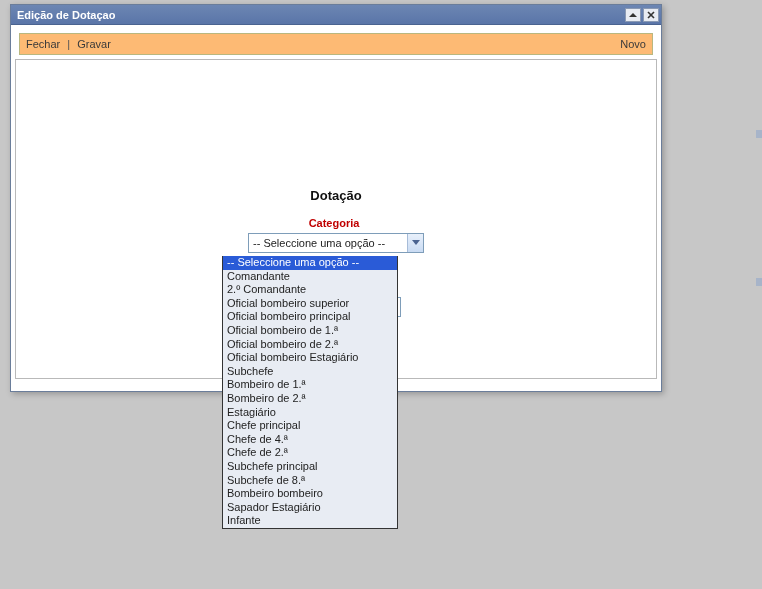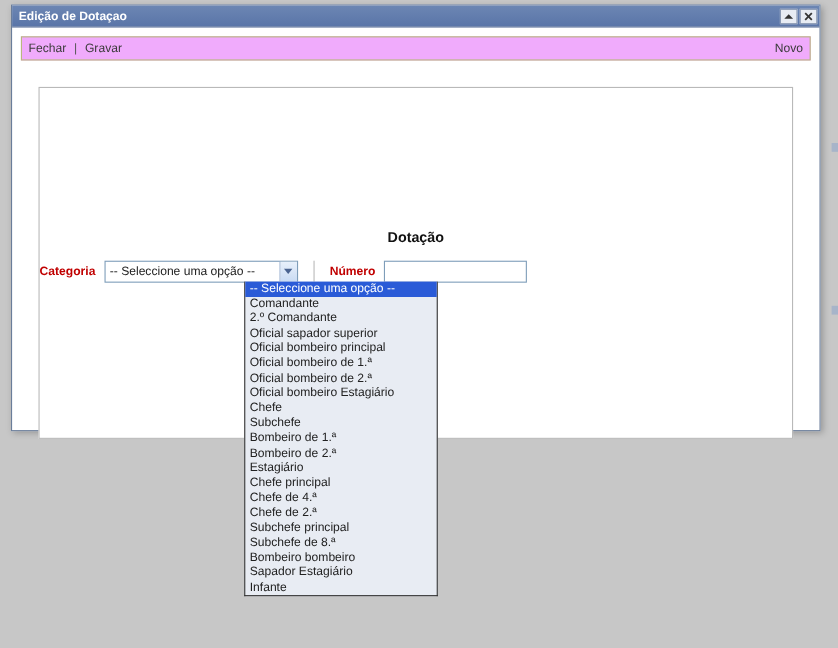--- a/index.html
+++ b/index.html
@@ -7,21 +7,21 @@
     margin: 0; padding: 0;
     width: 762px; height: 589px;
     font-family: Verdana, Arial, sans-serif;
     font-size: 11px;
     background: #c7c7c7;
     overflow: hidden;
   }
   .dialog {
     position: absolute;
     left: 10px; top: 4px;
-    width: 736px;
+    width: 652px;
     height: 388px;
     border: 1px solid #6a7d9a;
     background: #fff;
     box-shadow: 2px 2px 6px rgba(0,0,0,0.25);
   }
   .titlebar {
     height: 20px;
     background: linear-gradient(#6c86b3, #5a75a8);
     color: #fff;
     font-weight: bold;
@@ -39,54 +39,55 @@
     border: 1px solid #8a99b3;
     display: flex; align-items: center; justify-content: center;
     cursor: pointer;
   }
   .tb-btn svg { display: block; }
 
   .toolbar-wrap {
     padding: 8px 8px 0 8px;
   }
   .toolbar {
-    background: #f0abfc;
+    background: #fdba74;
     border: 1px solid #b9b77f;
     height: 22px;
     display: flex;
     align-items: center;
     padding: 0 6px;
     color: #3a3a3a;
   }
   .toolbar .left { flex: 1; }
   .toolbar .tb-item { cursor: pointer; }
   .toolbar .sep { margin: 0 4px; color: #555; }
 
   .content-frame {
-    margin: 24px;
+    margin: 4px;
     border: 1px solid #b9b9b9;
     height: 320px;
     background: #fff;
     position: relative;
   }
 
   .form-title {
     text-align: center;
     font-weight: bold;
     font-size: 13px;
     color: #111;
     margin-top: 128px;
     margin-bottom: 14px;
   }
 
   .form-row {
     display: flex;
     align-items: center;
-    justify-content: flex-start;
+    justify-content: center;
     gap: 4px;
+    flex-direction: column;
   }
   .lbl {
     color: #c00000;
     font-weight: bold;
     font-size: 11px;
     margin-right: 4px;
   }
   .select-box {
     width: 176px; height: 20px;
     border: 1px solid #7e9db9;
@@ -201,26 +202,25 @@
       <input class="num-input" type="text" value="" style="">
     </div>
   </div>
 
 </div>
 
 <div class="dropdown" id="dropdown">
     <div class="opt selected">-- Seleccione uma opção --</div>
     <div class="opt">Comandante</div>
     <div class="opt">2.º Comandante</div>
-    <div class="opt">Oficial sapador superior</div>
+    <div class="opt">Oficial bombeiro superior</div>
     <div class="opt">Oficial bombeiro principal</div>
     <div class="opt">Oficial bombeiro de 1.ª</div>
     <div class="opt">Oficial bombeiro de 2.ª</div>
     <div class="opt">Oficial bombeiro Estagiário</div>
-    <div class="opt">Chefe</div>
     <div class="opt">Subchefe</div>
     <div class="opt">Bombeiro de 1.ª</div>
     <div class="opt">Bombeiro de 2.ª</div>
     <div class="opt">Estagiário</div>
     <div class="opt">Chefe principal</div>
     <div class="opt">Chefe de 4.ª</div>
     <div class="opt">Chefe de 2.ª</div>
     <div class="opt">Subchefe principal</div>
     <div class="opt">Subchefe de 8.ª</div>
     <div class="opt">Bombeiro bombeiro</div>

